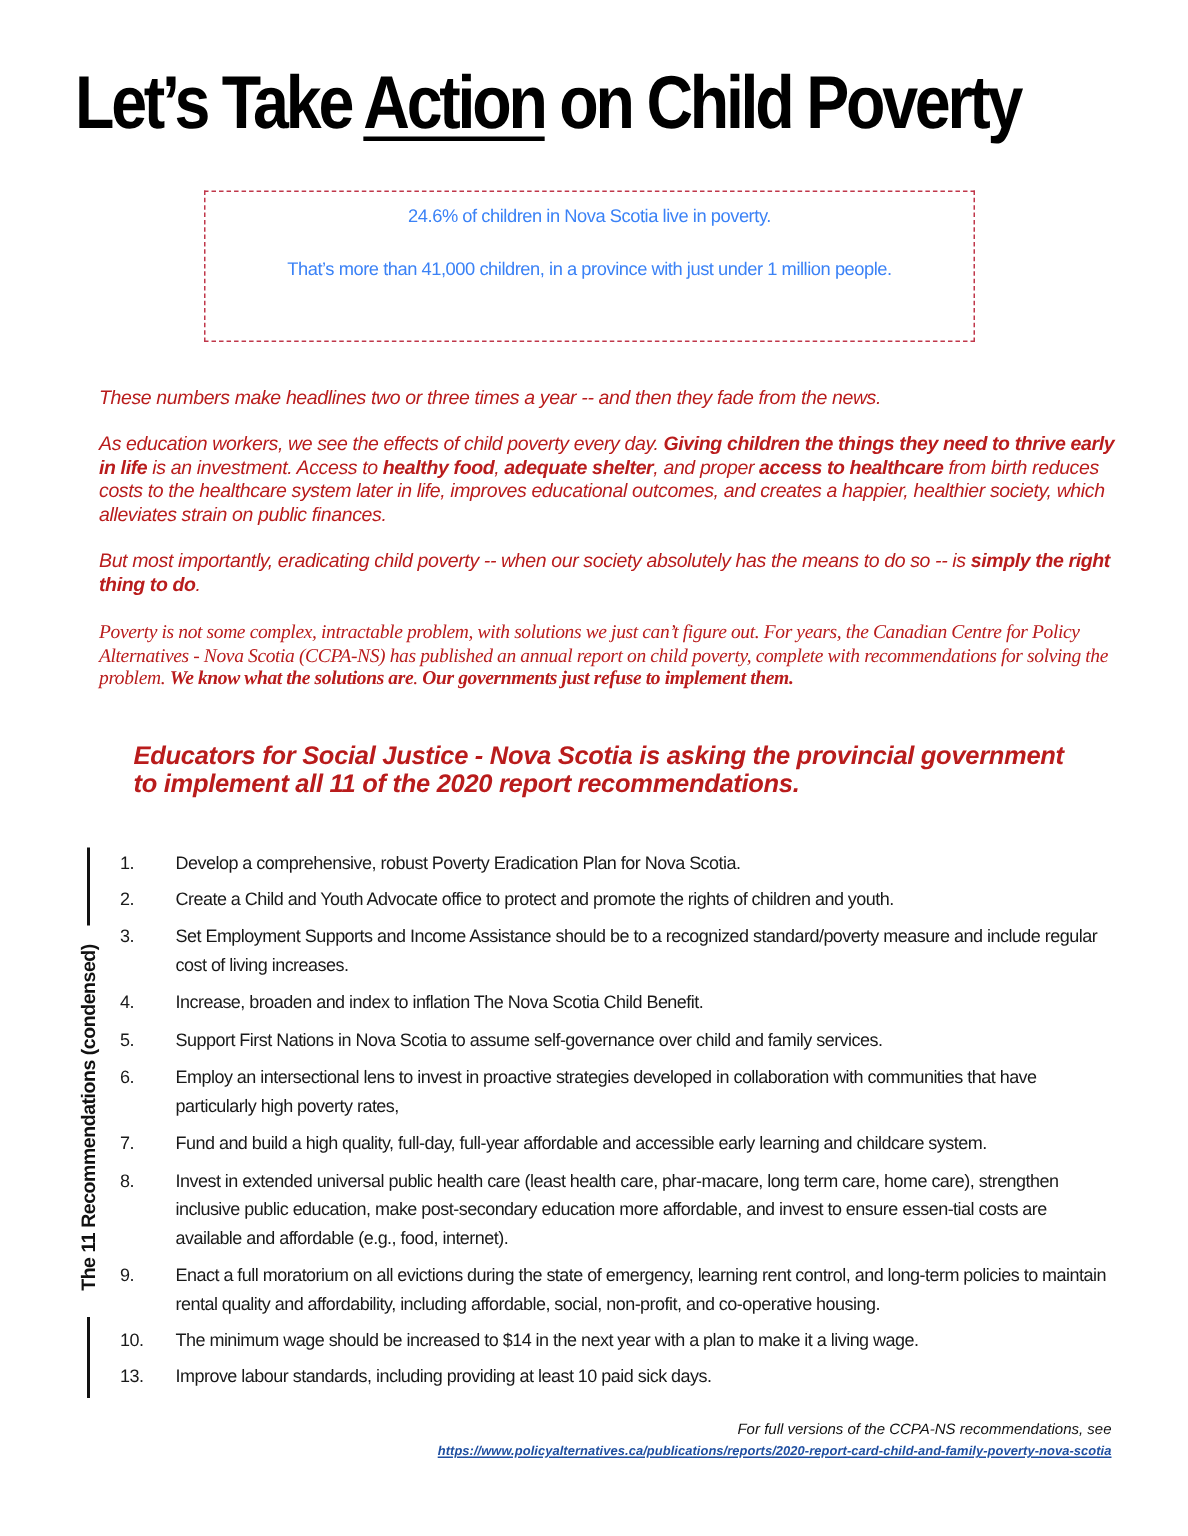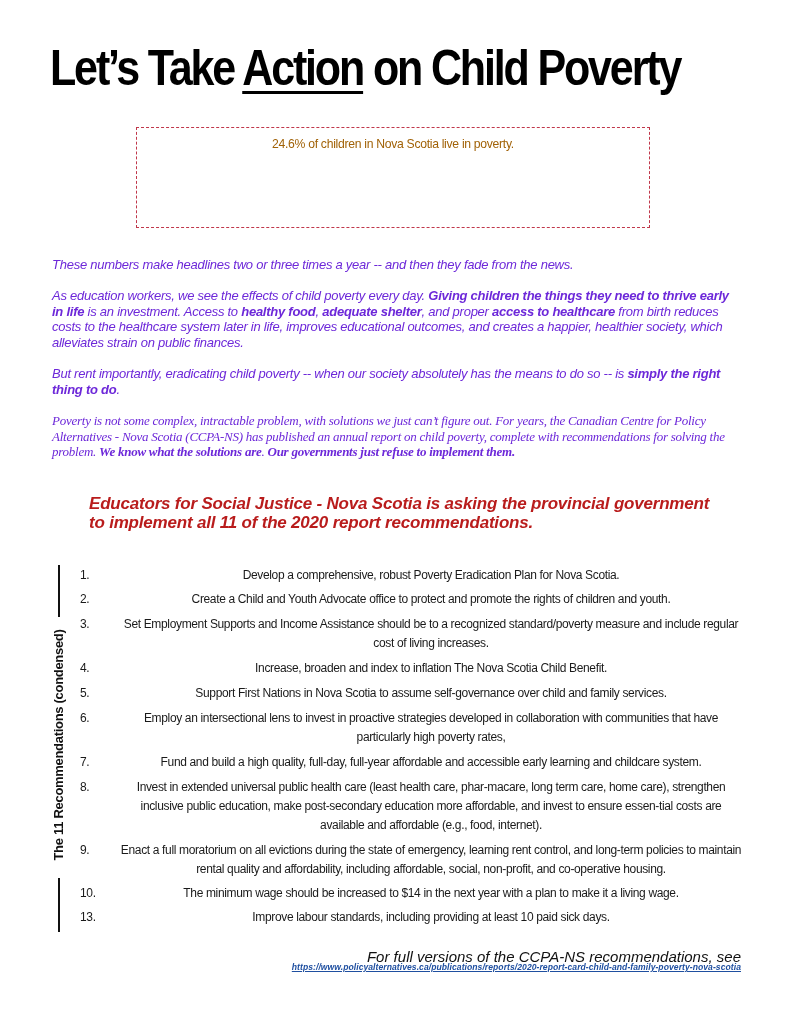--- a/index.html
+++ b/index.html
@@ -10,32 +10,32 @@
     font-family: "Liberation Sans", sans-serif; font-weight: 700;
     font-size: 50px; letter-spacing: -2.5px; line-height: 60px;
     transform: scaleX(0.86); transform-origin: left top;
     white-space: nowrap; color: #000;
   }
   .title .u { text-decoration: underline; text-decoration-thickness: 3px; text-underline-offset: 6px; }
 
   .stats-box {
     position: absolute; left: 136px; top: 127px; width: 514px; height: 101px;
     border: 1.5px dashed #c0374a; box-sizing: border-box;
-    font-family: "Liberation Sans", sans-serif; font-size: 12.2px; color: #a16207;
+    font-family: "Liberation Sans", sans-serif; font-size: 12.2px; color: #3b82f6;
     text-align: center; transform-origin: center;
   }
   .stats-box p { margin: 0; position: absolute; left: 0; right: 0; letter-spacing: -0.3px; }
   .stats-box p:nth-child(1) { top: 9px; }
   .stats-box p:nth-child(2) { top: 44px; }
   .stats-box p:nth-child(3) { top: 79px; }
 
   .body-text {
-    position: absolute; left: 52px; width: 690px;
+    position: absolute; left: 66px; width: 690px;
     font-family: "Liberation Sans", sans-serif; font-style: italic;
-    font-size: 13px; line-height: 15.5px; color: #6d28d9; letter-spacing: -0.25px;
+    font-size: 13px; line-height: 15.5px; color: #b91c1c; letter-spacing: -0.25px;
   }
   .body-text b { font-weight: 700; }
   .p1 { top: 257px; }
   .p2 { top: 288px; }
   .p3 { top: 366px; }
   .p4 { top: 413px; font-family: Liberation Serif, serif; }
 
   .callout {
     position: absolute; left: 89px; top: 494px; width: 640px;
     font-family: "Liberation Sans", sans-serif; font-style: italic; font-weight: 700;
@@ -50,47 +50,48 @@
     transform: rotate(-90deg); transform-origin: left top;
     font-family: "Liberation Sans", sans-serif; font-weight: 700; font-size: 13px;
     white-space: nowrap; letter-spacing: -0.3px; width: 240px; text-align: center;
     line-height: 28px; margin-left: -14px;
   }
 
   .rec-list { position: absolute; left: 80px; top: 566px; width: 665px; margin: 0; padding: 0; list-style: none;
     font-family: "Liberation Sans", sans-serif; font-size: 12px; color: #1a1a1a; letter-spacing: -0.35px; }
   .rec-item { position: absolute; left: 0; width: 665px; line-height: 19px; }
   .rec-num { position: absolute; left: 0; top: 0; width: 30px; }
-  .rec-text { position: absolute; left: 37px; top: 0; width: 628px; text-align: center; }
+  .rec-text { position: absolute; left: 37px; top: 0; width: 628px; }
 
   .footer-note {
     position: absolute; right: 51px; top: 948px;
-    font-family: "Liberation Sans", sans-serif; font-style: italic; font-size: 15px; color: #111;
+    font-family: "Liberation Sans", sans-serif; font-style: italic; font-size: 10px; color: #111;
     text-align: center;
   }
   .footer-link {
     position: absolute; right: 51px; top: 962px;
     font-family: "Liberation Sans", sans-serif; font-style: italic; font-weight: 700; font-size: 8.6px;
     color: #1f4fa0; text-decoration: underline; text-align: center; letter-spacing: 0.05px; margin-left: 24px;
   }
 </style>
 </head>
 <body>
 
 <div class="title"><span>Let’s Take </span><span class="u">Action</span><span> on Child Poverty</span></div>
 
 <div class="stats-box">
   <p>24.6% of children in Nova Scotia live in poverty.</p>
+  <p>That’s more than 41,000 children, in a province with just under 1 million people.</p>
 </div>
 
 <div class="body-text p1">These numbers make headlines two or three times a year -- and then they fade from the news.</div>
 
 <div class="body-text p2"><span>As education workers, we see the effects of child poverty every day. </span><b>Giving children the things they need to thrive early in life</b><span> is an investment. Access to </span><b>healthy food</b><span>, </span><b>adequate shelter</b><span>, and proper </span><b>access to healthcare</b><span> from birth reduces costs to the healthcare system later in life, improves educational outcomes, and creates a happier, healthier society, which alleviates strain on public finances.</span></div>
 
-<div class="body-text p3"><span>But rent importantly, eradicating child poverty -- when our society absolutely has the means to do so -- is </span><b>simply the right thing to do</b><span>.</span></div>
+<div class="body-text p3"><span>But most importantly, eradicating child poverty -- when our society absolutely has the means to do so -- is </span><b>simply the right thing to do</b><span>.</span></div>
 
 <div class="body-text p4"><span>Poverty is not some complex, intractable problem, with solutions we just can’t figure out. For years, the Canadian Centre for Policy Alternatives - Nova Scotia (CCPA-NS) has published an annual report on child poverty, complete with recommendations for solving the problem. </span><b>We know what the solutions are</b><span>. </span><b>Our governments just refuse to implement them.</b></div>
 
 <div class="callout">Educators for Social Justice - Nova Scotia is asking the provincial government to implement all 11 of the 2020 report recommendations.</div>
 
 <div class="side-label-wrap">
   <div class="side-line-top"></div>
   <div class="side-label">The 11 Recommendations (condensed)</div>
   <div class="side-line-bottom"></div>
 </div>

